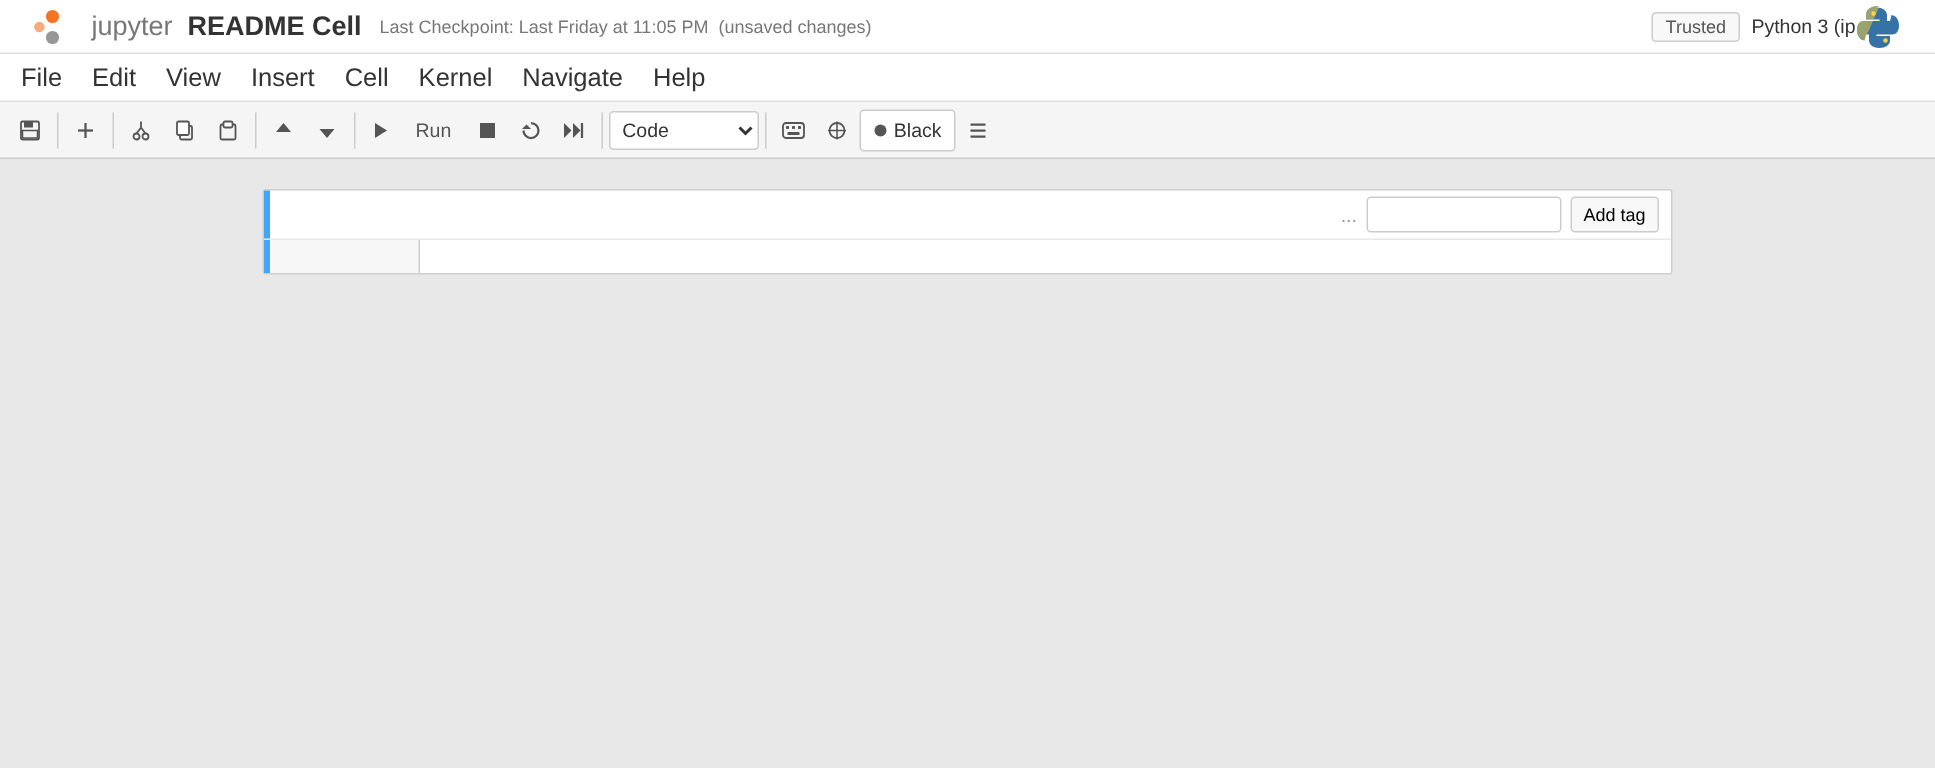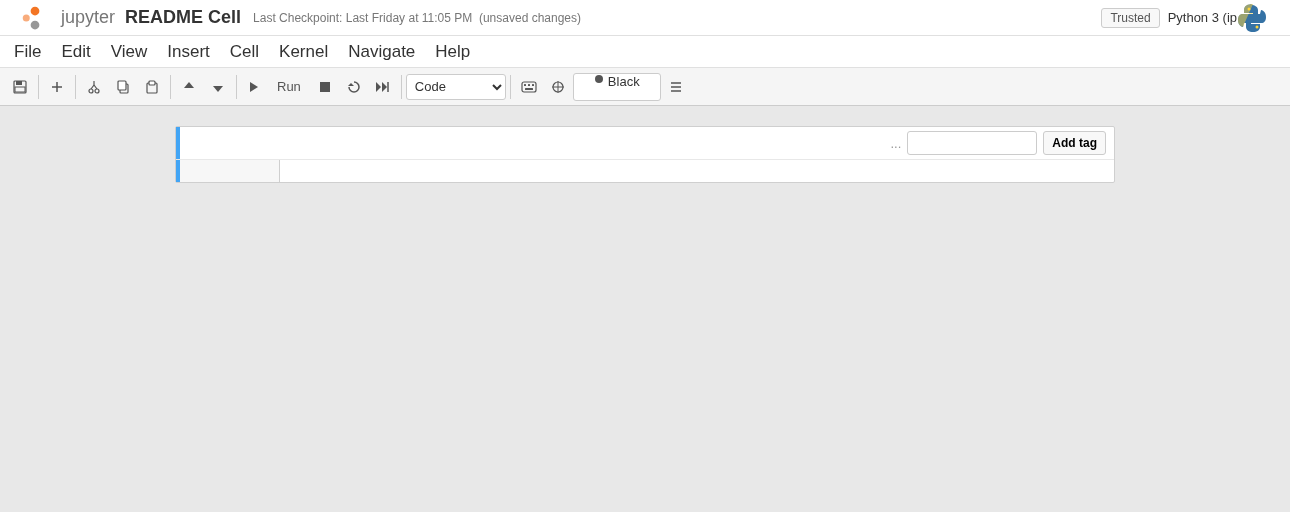--- a/index.html
+++ b/index.html
@@ -132,23 +132,24 @@
       border-radius: 3px;
       background: #fff;
       padding: 0 4px;
       font-size: 13px;
       color: #333;
       cursor: pointer;
       width: 100px;
     }
     .black-btn {
       display: flex;
+      align-items: center;
       justify-content: center;
       height: 28px;
-      padding: 0 20px;
+      padding: 0 8px;
       border: 1px solid #ccc;
       border-radius: 3px;
       background: #fff;
       cursor: pointer;
       font-size: 13px;
       color: #333;
       gap: 4px;
     }
 
     
@@ -232,21 +233,20 @@
       height: 24px;
     }
     .add-tag-btn {
       border: 1px solid #ccc;
       border-radius: 3px;
       padding: 2px 8px;
       font-size: 12px;
       background: #f8f8f8;
       cursor: pointer;
       height: 24px;
-      font-weight: bold;
     }
     .cell-output-row {
       display: flex;
       align-items: stretch;
     }
     .output-prompt {
       min-width: 100px;
       background: #f7f7f7;
       border-right: 1px solid #cfcfcf;
       flex-shrink: 0;

